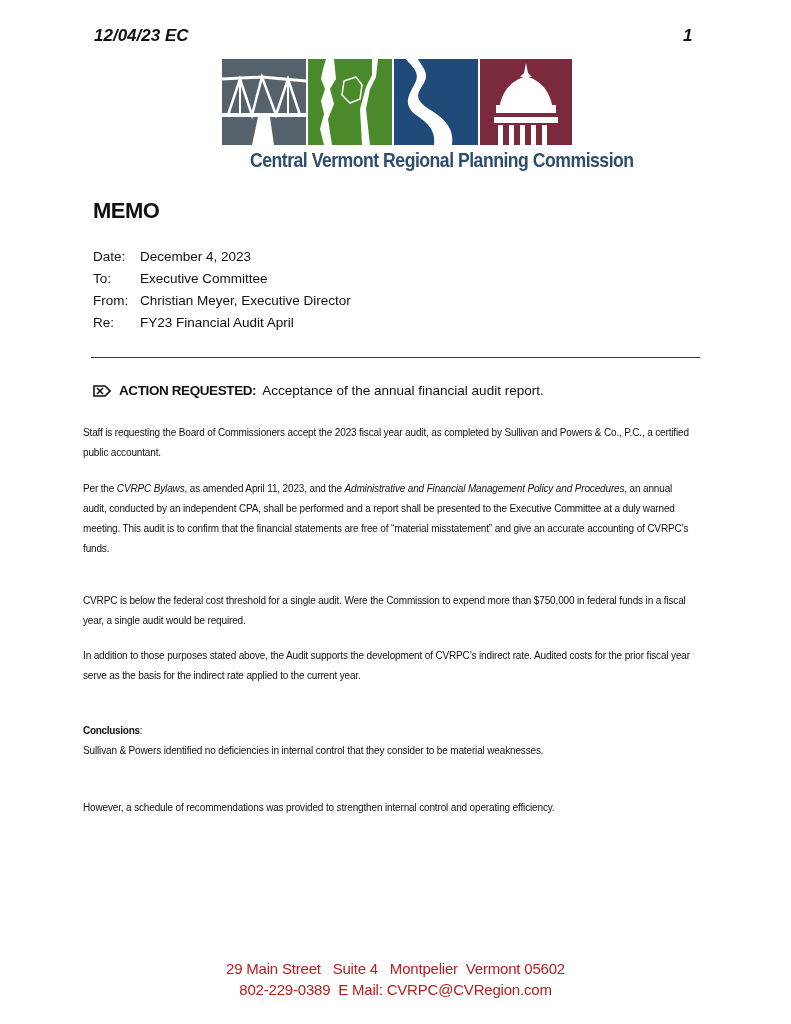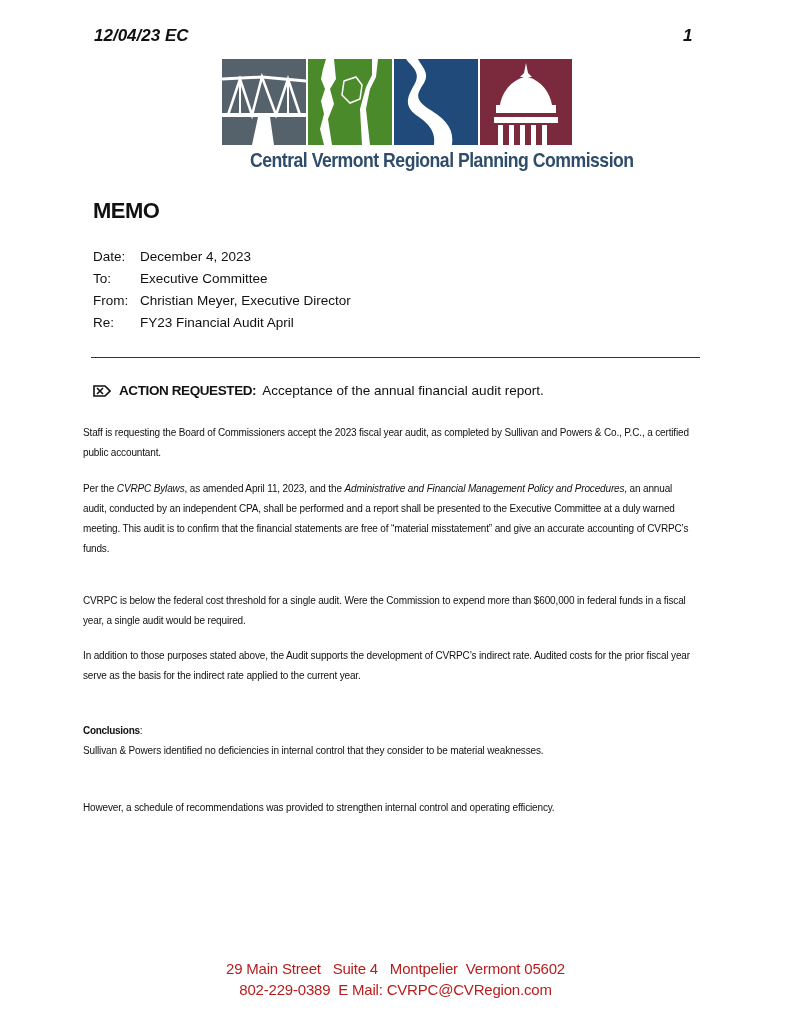--- a/index.html
+++ b/index.html
@@ -96,21 +96,21 @@
     <path d="M4 3 L10 9 M10 3 L4 9" stroke="#111" stroke-width="1.6"></path>
   </svg>
   <span class="action-label">ACTION REQUESTED:</span>
   <span>Acceptance of the annual financial audit report.</span>
 </div>
 
 <div class="para" style="top:423px;">Staff is requesting the Board of Commissioners accept the 2023 fiscal year audit, as completed by Sullivan and Powers &amp; Co., P.C., a certified public accountant.</div>
 
 <div class="para" style="top:479px;"><span>Per the </span><i>CVRPC Bylaws</i><span>, as amended April 11, 2023, and the </span><i>Administrative and Financial Management Policy and Procedures</i><span>, an annual audit, conducted by an independent CPA, shall be performed and a report shall be presented to the Executive Committee at a duly warned meeting. This audit is to confirm that the financial statements are free of “material misstatement” and give an accurate accounting of CVRPC’s funds.</span></div>
 
-<div class="para" style="top:591px;">CVRPC is below the federal cost threshold for a single audit. Were the Commission to expend more than $600,000 in federal funds in a fiscal year, a single audit would be required.</div>
+<div class="para" style="top:591px;">CVRPC is below the federal cost threshold for a single audit. Were the Commission to expend more than $750,000 in federal funds in a fiscal year, a single audit would be required.</div>
 
 <div class="para" style="top:646px;">In addition to those purposes stated above, the Audit supports the development of CVRPC’s indirect rate. Audited costs for the prior fiscal year serve as the basis for the indirect rate applied to the current year.</div>
 
 <div class="para" style="top:721px;"><span class="concl-h">Conclusions</span><span>:</span></div>
 
 <div class="para" style="top:741px;">Sullivan &amp; Powers identified no deficiencies in internal control that they consider to be material weaknesses.</div>
 
 <div class="para" style="top:798px;">However, a schedule of recommendations was provided to strengthen internal control and operating efficiency.</div>
 
 <div class="footer" style="top:960px;"><span style="white-space:pre;">29 Main Street   Suite 4   Montpelier  Vermont 05602</span></div>

